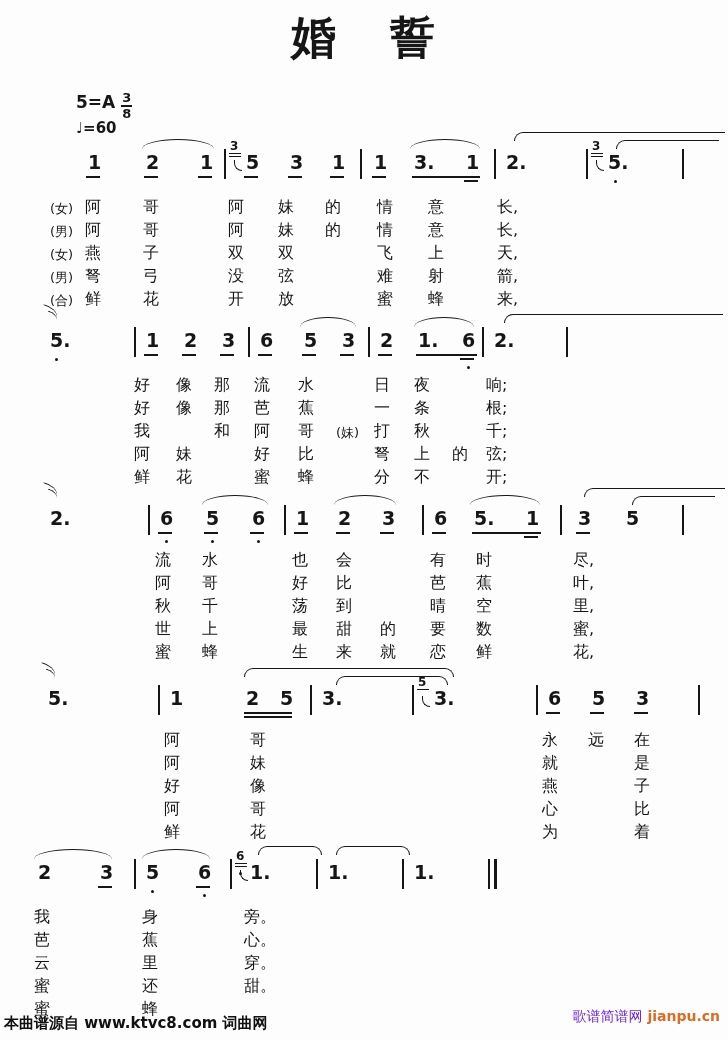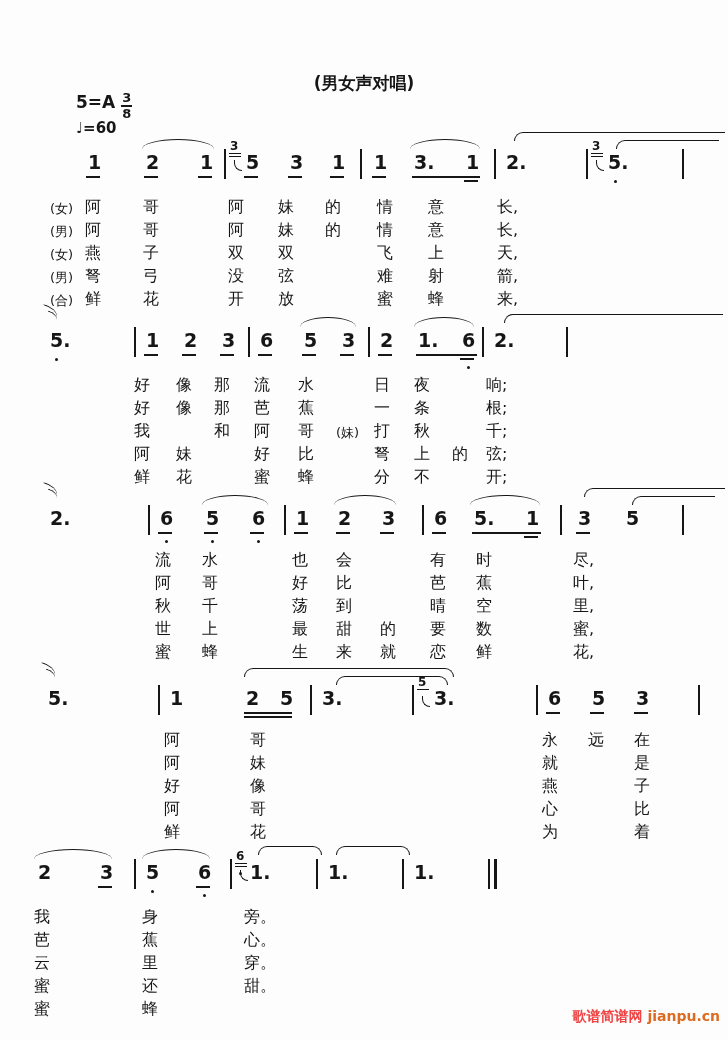--- a/index.html
+++ b/index.html
@@ -30,30 +30,32 @@
   .flat.hl{border-left:1.7px solid #161616;border-top-left-radius:9px;}
   .flat.hr{border-right:1.7px solid #161616;border-top-right-radius:9px;}
   .cm{position:absolute;border-top:1.7px solid #161616;border-radius:0 100% 0 0;}
   .ghook{position:absolute;width:7px;height:10px;border-left:1.4px solid #161616;
          border-bottom:1.4px solid #161616;border-bottom-left-radius:8px;}
   .lyr{position:absolute;font-size:16px;line-height:18px;white-space:nowrap;}
   .lyr.sm{font-size:13px;padding-top:2px;}
   
   .wm-left{position:absolute;left:4px;top:1014px;font-size:15px;font-weight:bold;color:#111;white-space:nowrap;}
   .wm-right{position:absolute;right:8px;top:1008px;font-size:14px;white-space:nowrap;}
-  .wm-right .site{color:#ef4444;font-weight:bold;}
+  .wm-right .site{color:#6d28d9;}
   .wm-right .domain{color:#dd6b21;font-weight:bold;}
 </style>
 </head>
 <body>
 
 <div id="stage">
 
-
-  <div class="subtitle">(男女声对唱)</div>
+  <div class="title">
+    <span class="gap">婚</span><span>誓</span>
+  </div>
+
 
 
   <div class="keysig">
     <span>5=A</span>
     <span class="frac">
       <span>3</span>
       <span class="bar"></span>
       <span>8</span>
     </span>
   </div>
@@ -370,17 +372,18 @@
       <div class="lyr" style="left: 34px; top: 954px;">云</div>
       <div class="lyr" style="left: 142px; top: 954px;">里</div>
       <div class="lyr" style="left: 244px; top: 954px;">穿。</div>
       <div class="lyr" style="left: 34px; top: 977px;">蜜</div>
       <div class="lyr" style="left: 142px; top: 977px;">还</div>
       <div class="lyr" style="left: 244px; top: 977px;">甜。</div>
       <div class="lyr" style="left: 34px; top: 1000px;">蜜</div>
       <div class="lyr" style="left: 142px; top: 1000px;">蜂</div>
     </div>
 
+  <div class="wm-left">本曲谱源自 www.ktvc8.com 词曲网</div>
   <div class="wm-right">
     <span class="site">歌谱简谱网</span><span class="domain"> jianpu.cn</span>
   </div>
 
 </div>
 
 </body></html>

